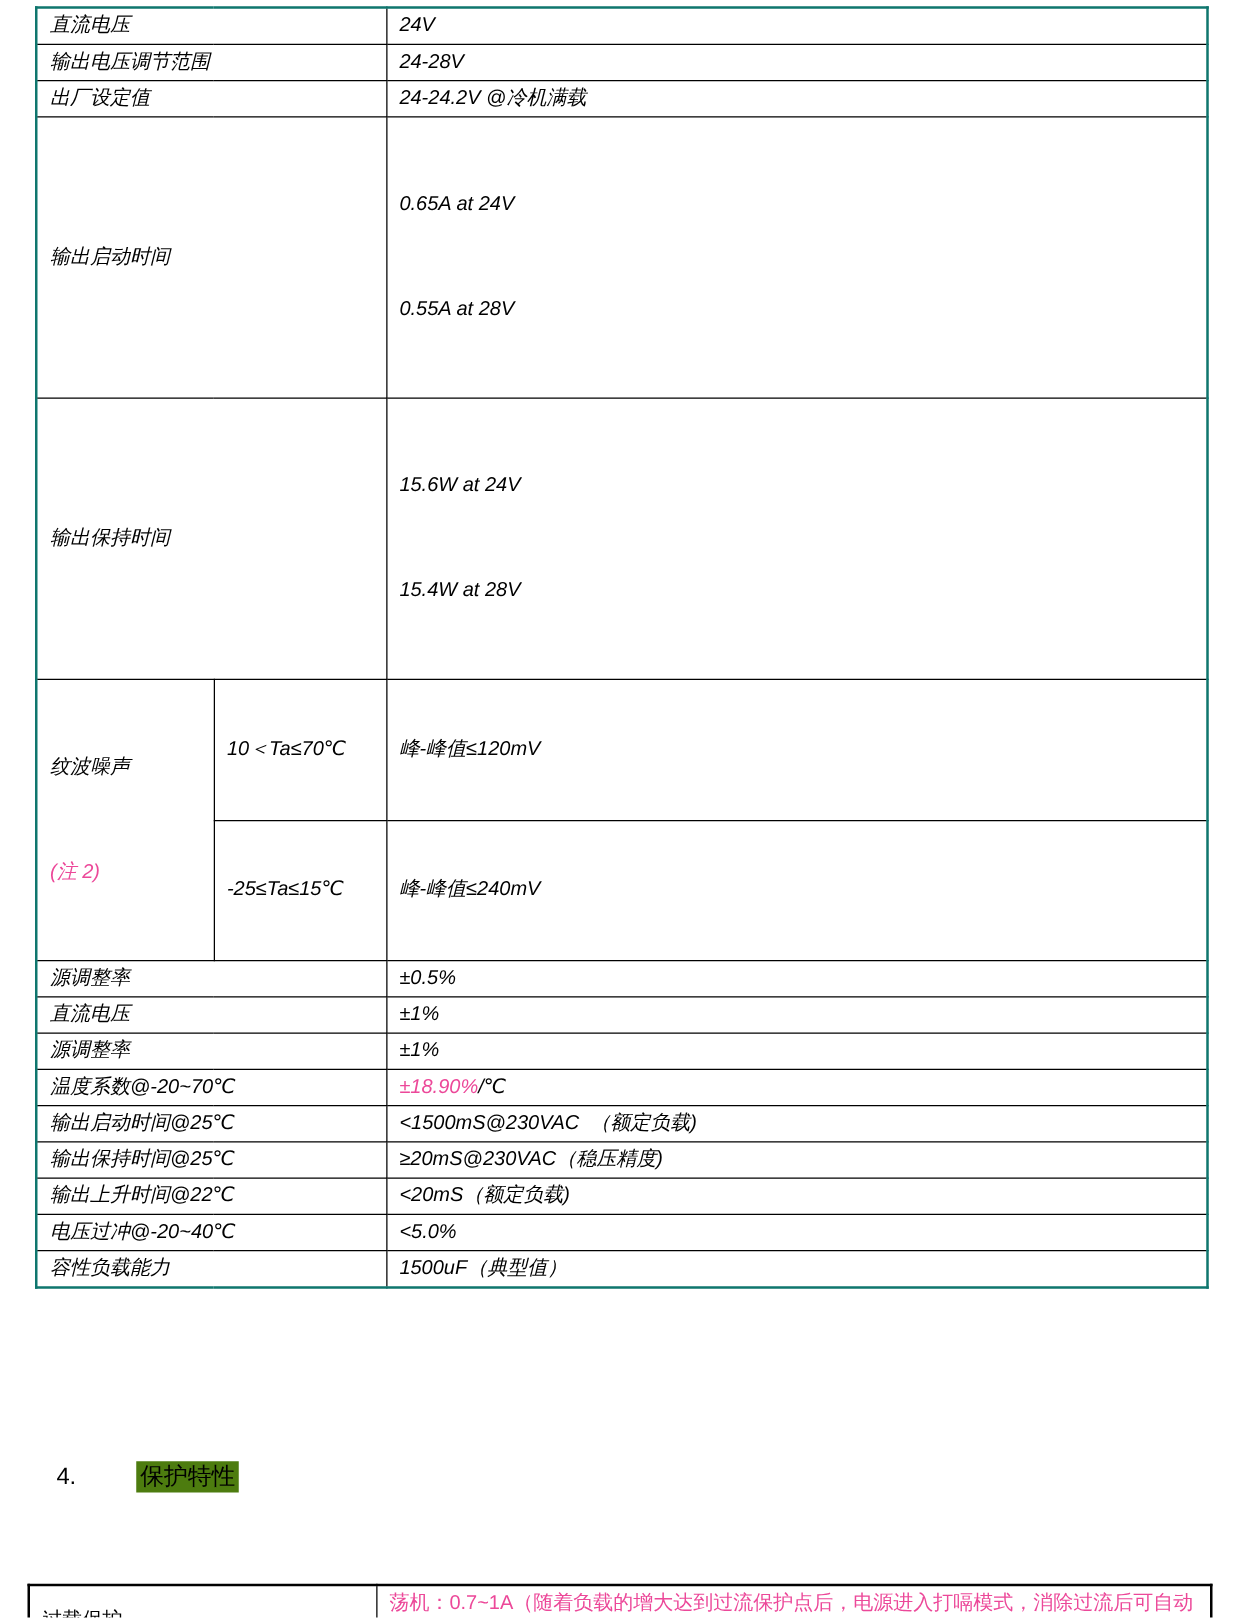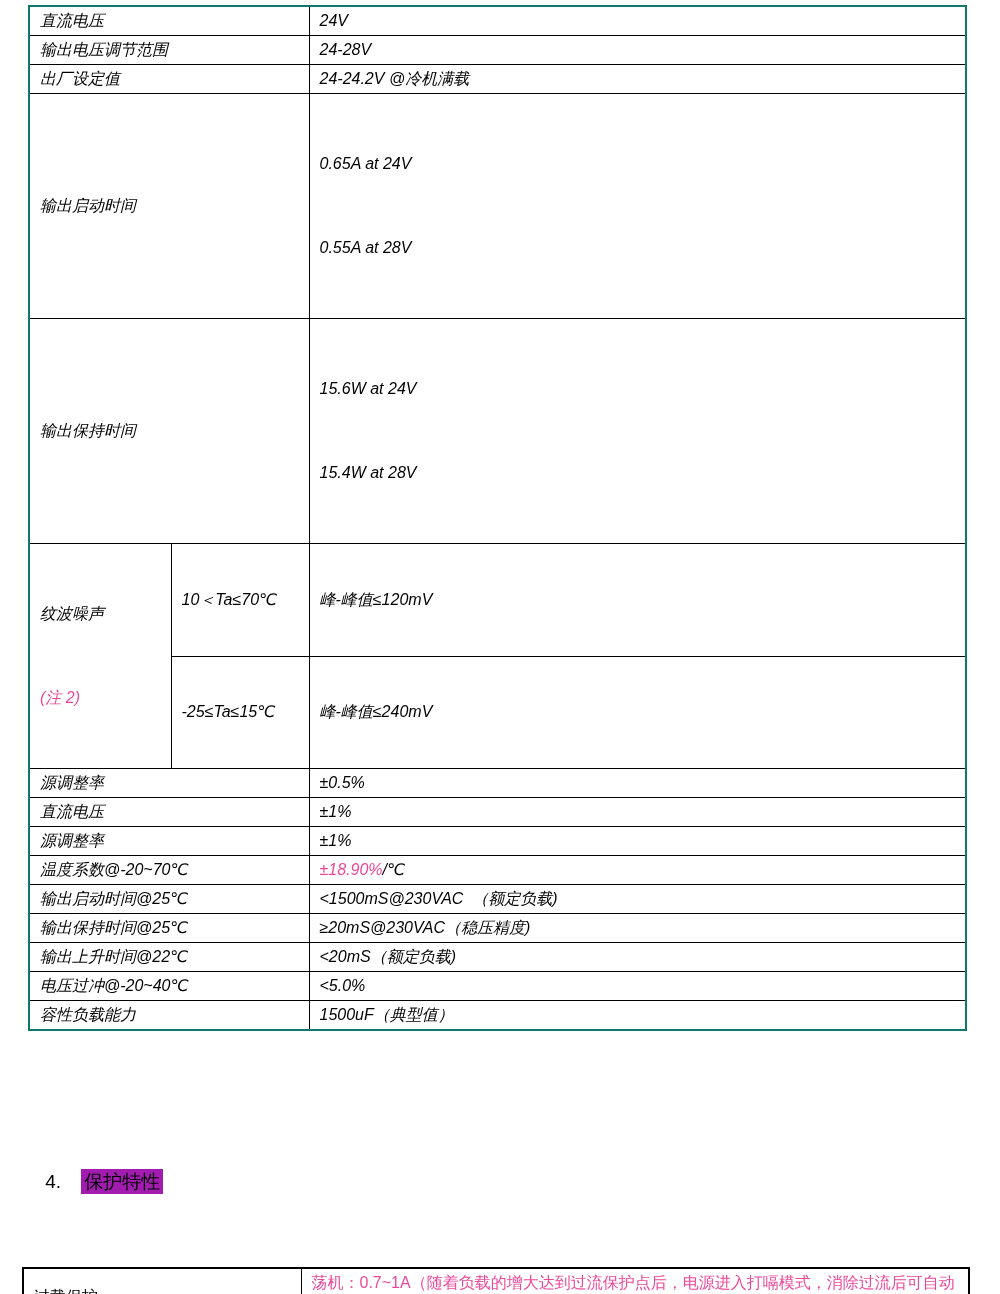--- a/index.html
+++ b/index.html
@@ -31,21 +31,21 @@
   .spec-table .c3 { width: 657px; }
 
   
   .section-heading {
     margin-left: 24px;
     font-size: 19px;
     line-height: 27px;
     white-space: pre;
   }
   .section-heading .num { display: inline-block; width: 36px; }
-  .section-heading .hl { background: #a21caf; padding: 2px 3px; }
+  .section-heading .hl { background: #4d7c0f; padding: 2px 3px; margin-left: 28px; }
   .h-protection { margin-top: 110px; }
 
   
   .prot-table { margin: 45px 0 0 22px; width: 946px; border: 2px solid #000; }
   .prot-table .c1 { width: 278px; }
   .prot-table .c2 { width: 668px; }
 </style>
 </head>
 <body>
 

